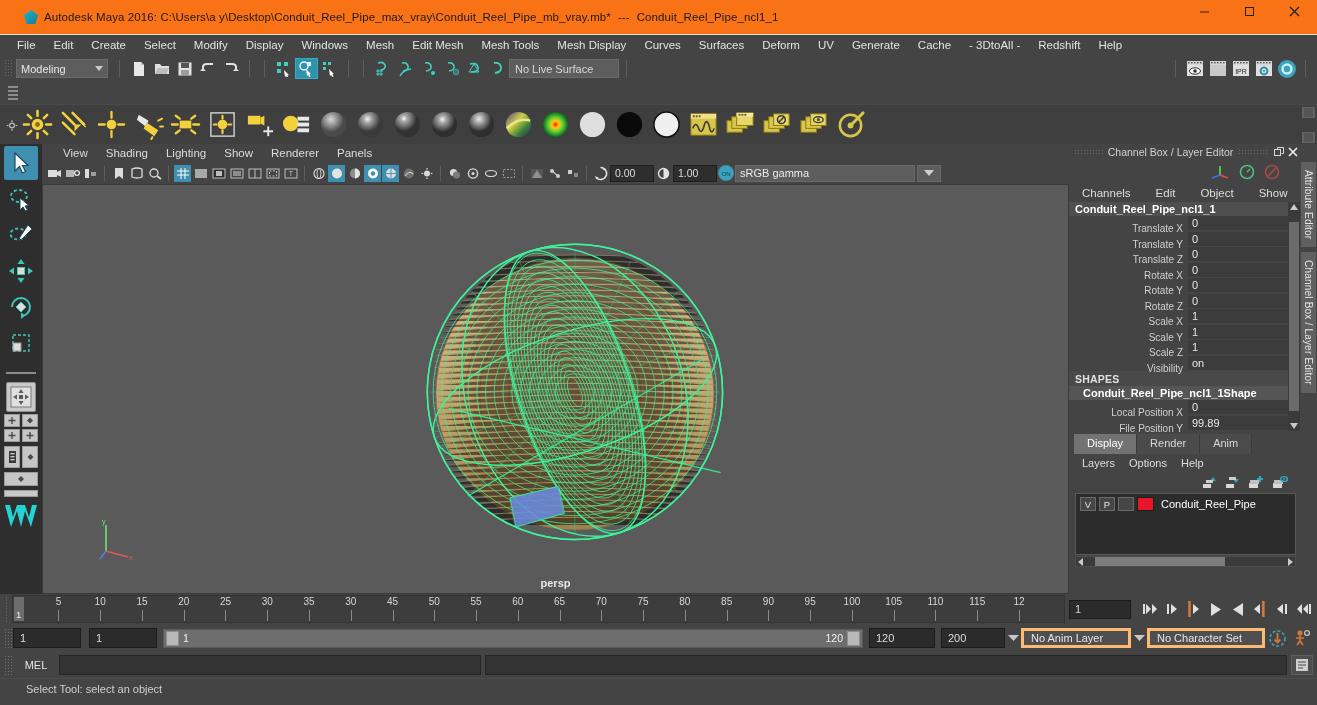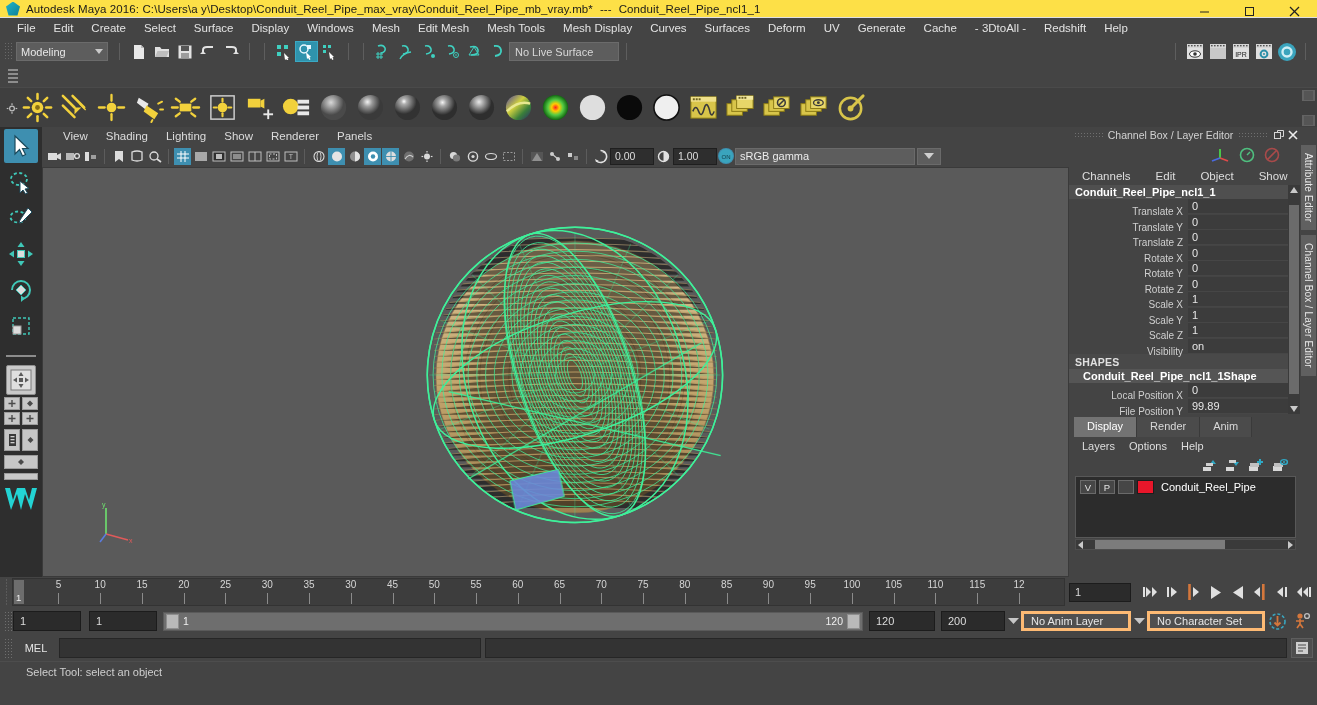--- a/index.html
+++ b/index.html
@@ -7,22 +7,22 @@
     width: 1317px; height: 705px;
     background: #444444;
     font-family: "Liberation Sans", sans-serif;
     overflow: hidden;
     -webkit-font-smoothing: antialiased;
   }
   body { position: relative; }
 
   
   .titlebar {
-    height: 18px; background: #fde047; display: flex; align-items: center;
-    padding-left: 6px; border-bottom: 1px solid #e0e0e0;
+    height: 35px; background: #f97316; display: flex; align-items: center;
+    padding-left: 24px; border-bottom: 1px solid #e0e0e0;
   }
   .title-icon {
     width: 14px; height: 14px; margin-right: 6px; flex: none;
     background: linear-gradient(135deg,#1fb5c9 0%, #0e7f96 100%);
     clip-path: polygon(50% 0%, 100% 35%, 82% 100%, 18% 100%, 0% 35%);
   }
   .title-text { font-size: 11.5px; color: #1a1a1a; white-space: nowrap; letter-spacing: 0.1px;}
   .title-sep { margin: 0 7px; color: #1a1a1a; }
   .win-btns { margin-left: auto; display: flex; height: 100%; }
   .win-btn {
@@ -342,21 +342,21 @@
         </svg>
     </div>
   </div>
 </div>
 
 <div class="menubar" id="menubar">
     <div class="menuitem">File</div>
     <div class="menuitem">Edit</div>
     <div class="menuitem">Create</div>
     <div class="menuitem">Select</div>
-    <div class="menuitem">Surface</div>
+    <div class="menuitem">Modify</div>
     <div class="menuitem">Display</div>
     <div class="menuitem">Windows</div>
     <div class="menuitem">Mesh</div>
     <div class="menuitem">Edit Mesh</div>
     <div class="menuitem">Mesh Tools</div>
     <div class="menuitem">Mesh Display</div>
     <div class="menuitem">Curves</div>
     <div class="menuitem">Surfaces</div>
     <div class="menuitem">Deform</div>
     <div class="menuitem">UV</div>
@@ -1250,20 +1250,21 @@
       <div class="axis-gizmo">
         <svg width="36" height="42" viewBox="0 0 36 42">
           <line x1="8" y1="32" x2="8" y2="6" stroke="#6fe36f" stroke-width="1.6"></line>
           <text x="4" y="5" font-size="7" fill="#6fe36f" font-family="Liberation Sans">y</text>
           <line x1="8" y1="32" x2="30" y2="38" stroke="#e05a5a" stroke-width="1.6"></line>
           <text x="31" y="41" font-size="7" fill="#e05a5a" font-family="Liberation Sans">x</text>
           <line x1="8" y1="32" x2="2" y2="40" stroke="#5a7ce0" stroke-width="1.6"></line>
         </svg>
       </div>
 
+      <div class="vp-label">persp</div>
     </div>
   </div>
 
   <div class="rightpanel">
     <div class="rp-main">
 
       <div class="rp-titlebar">
         <div class="rp-dots"></div>
         <span>Channel Box / Layer Editor</span>
         <div class="rp-dots"></div>

